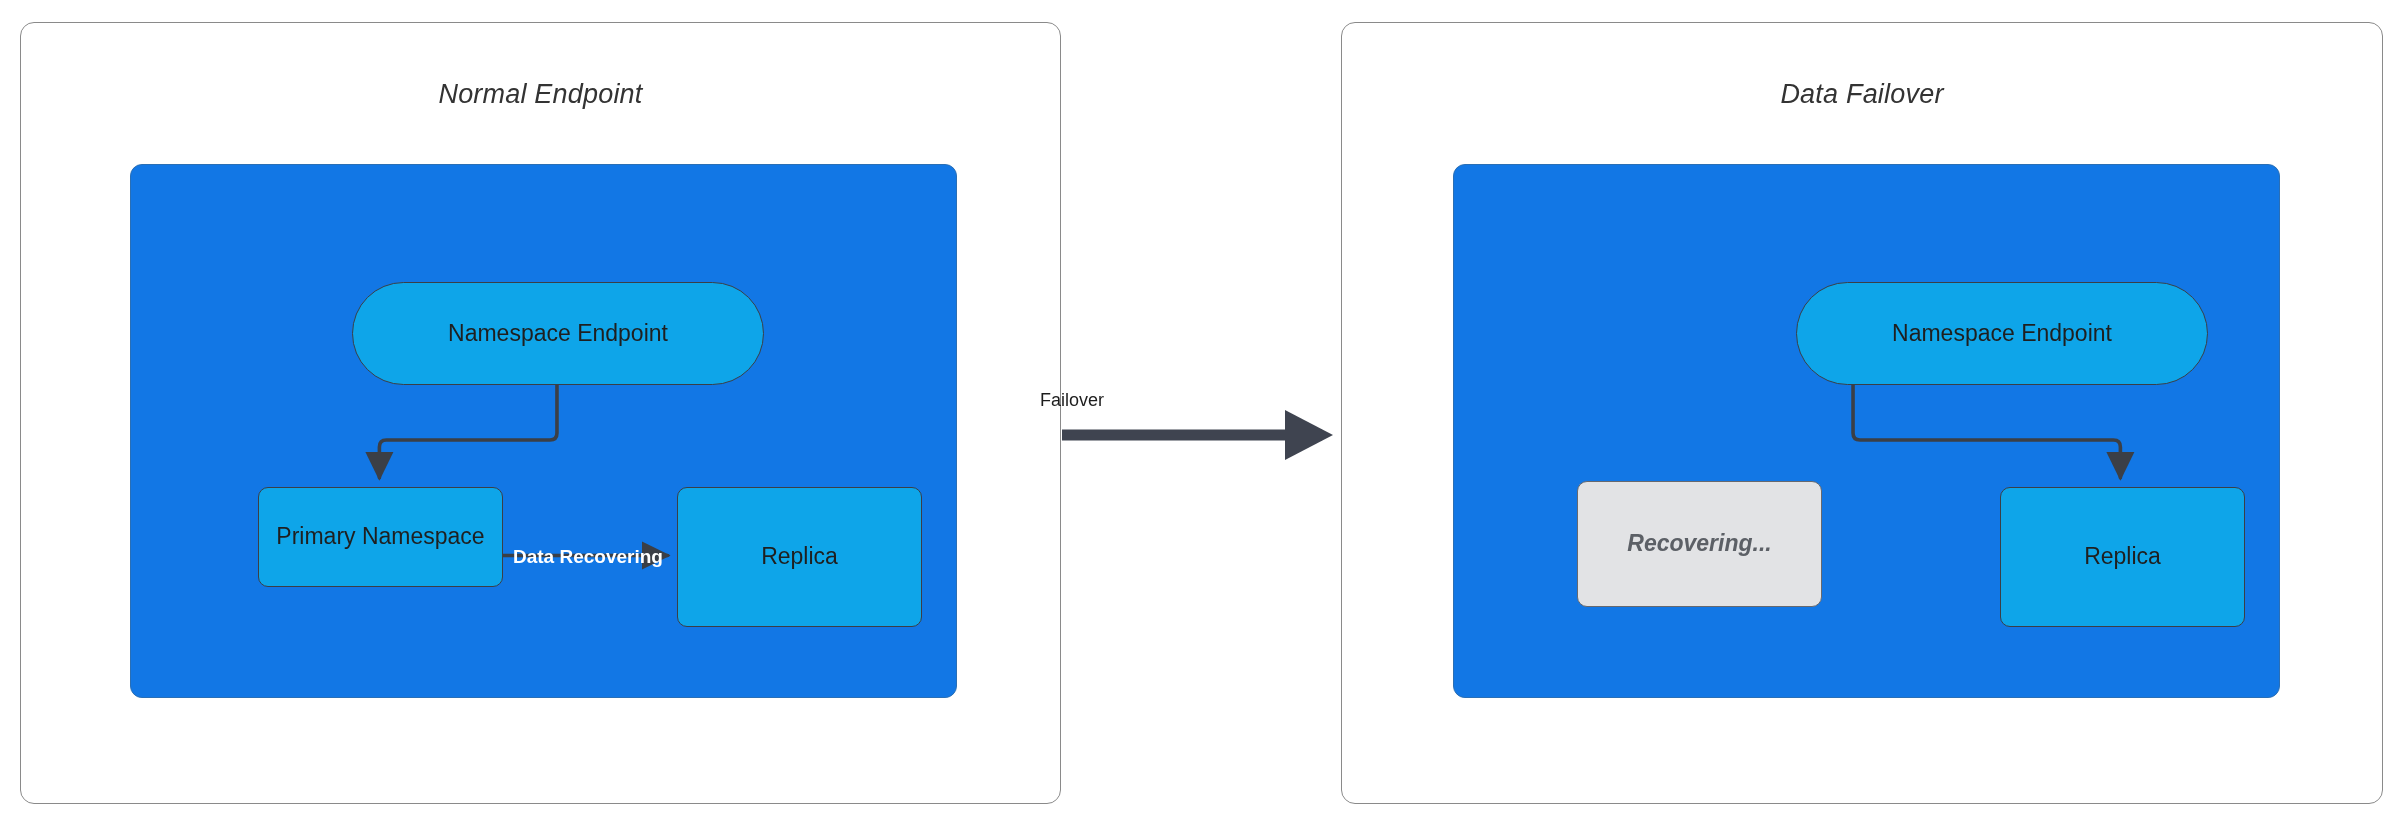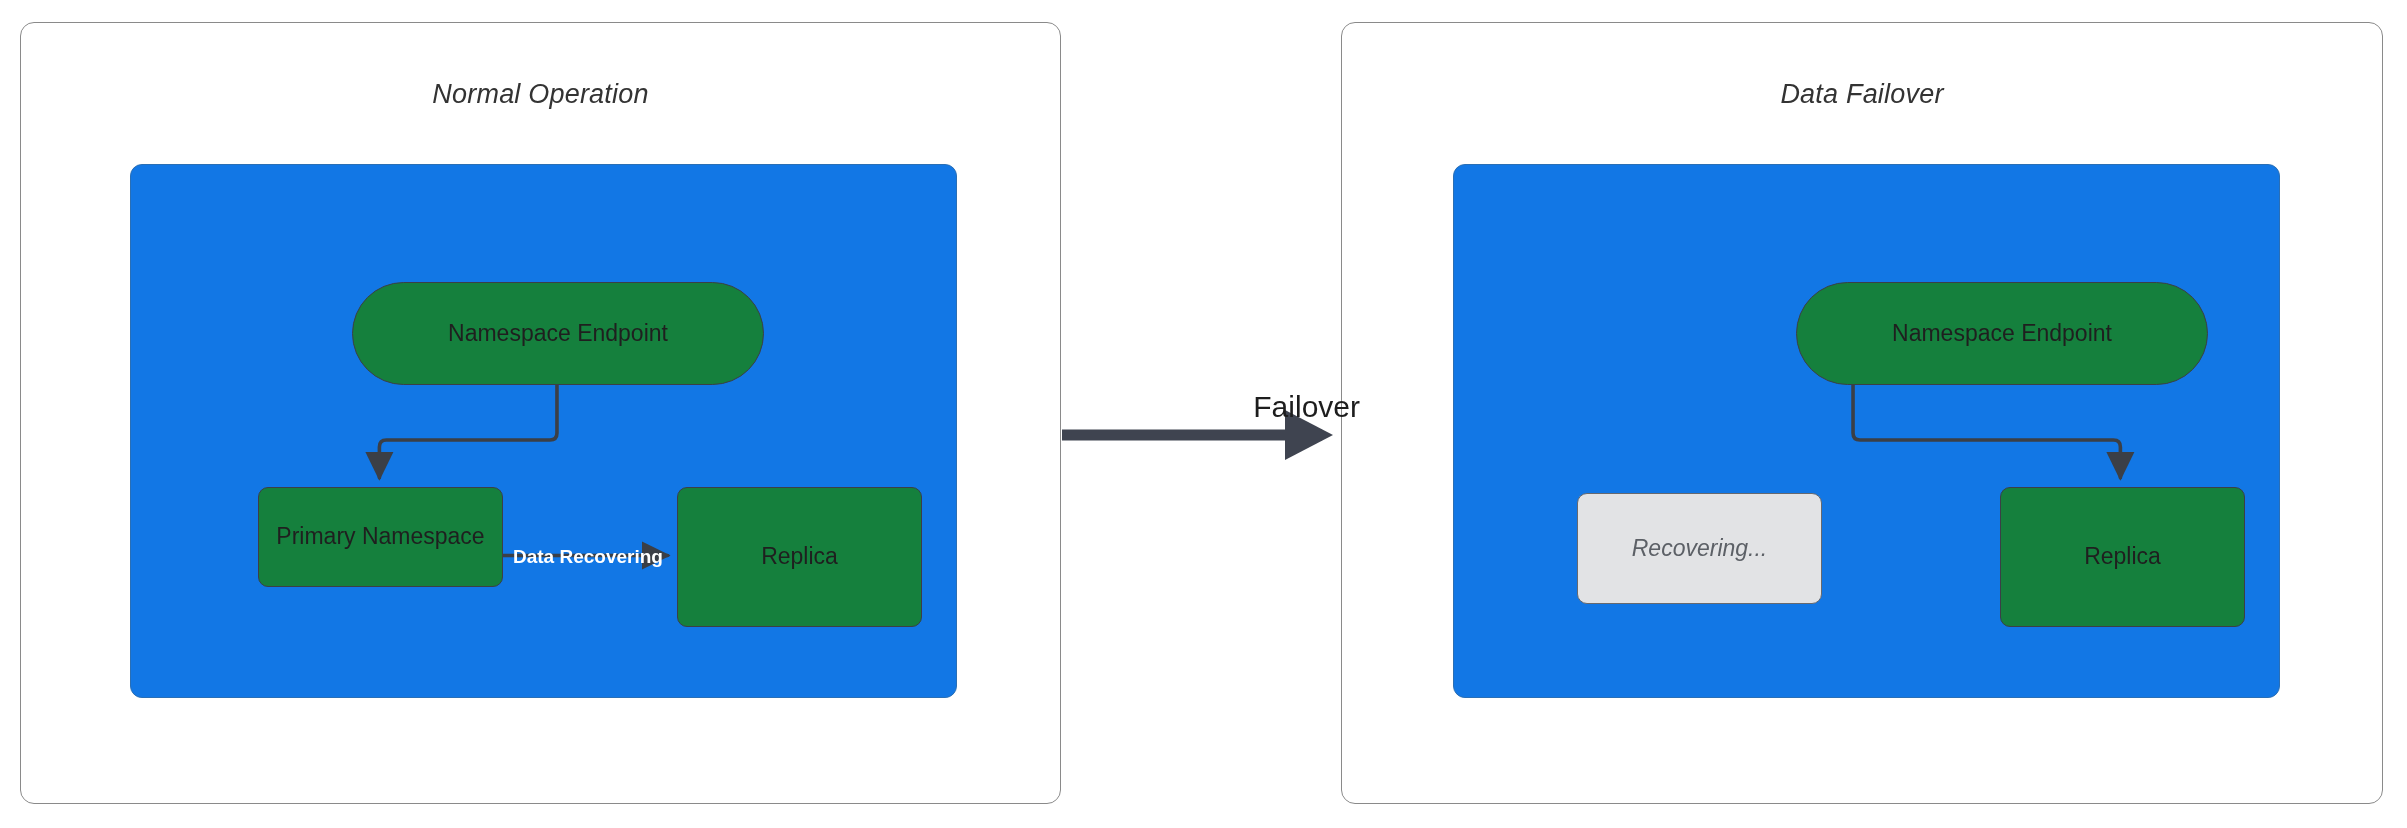--- a/index.html
+++ b/index.html
@@ -60,21 +60,21 @@
   #region-right { left: 111px; top: 141px; width: 827px; height: 534px; }
 
   
   .node {
     position: absolute;
     box-sizing: border-box;
     display: flex;
     align-items: center;
     justify-content: center;
     text-align: center;
-    background: #15803d;
+    background: #0ea5e9;
     border: 1.9px solid #3b3f46;
     color: #1f1f1f;
     font-size: 23px;
     line-height: 1.28;
     z-index: 5;
   }
   .node.pill {
     border-radius: 999px;
   }
   .node.rect {
@@ -87,21 +87,21 @@
     font-style: italic;
   }
 
   
   #node-endpoint-left  { left: 221px; top: 117px; width: 412px; height: 103px; }
   #node-primary        { left: 127px; top: 322px; width: 245px; height: 100px; }
   #node-replica-left   { left: 546px; top: 322px; width: 245px; height: 140px; }
 
   
   #node-endpoint-right { left: 342px; top: 117px; width: 412px; height: 103px; }
-  #node-recovering     { left: 123px; top: 328px; width: 245px; height: 111px; }
+  #node-recovering     { left: 123px; top: 316px; width: 245px; height: 126px; font-weight: bold; }
   #node-replica-right  { left: 546px; top: 322px; width: 245px; height: 140px; }
 
   
   .edges {
     position: absolute;
     left: 0; top: 0;
     width: 100%;
     height: 100%;
     overflow: visible;
     pointer-events: none;
@@ -116,22 +116,22 @@
     width: 320px;
     height: 110px;
     overflow: visible;
     z-index: 4;
   }
   #failover-label {
     position: absolute;
     left: 1040px;
     top: 390px;
     width: 320px;
-    text-align: right;
-    font-size: 30px;
+    text-align: left;
+    font-size: 18px;
     color: #1d1d1d;
     white-space: nowrap;
     z-index: 6;
   }
 
   
   .edge-label {
     position: absolute;
     font-size: 19px;
     font-weight: bold;
@@ -141,21 +141,21 @@
   }
   #label-data-replication { left: 382px; top: 381px; }
 </style>
 </head>
 <body>
 
 <div id="stage">
 
   <div class="panel" id="panel-left">
 
-    <div class="panel-title">Normal Operation</div>
+    <div class="panel-title">Normal Endpoint</div>
 
     <div class="region" id="region-left">
 
       <svg class="edges" viewBox="0 0 827 534" preserveAspectRatio="none">
         <defs>
           <marker id="ah-left" markerWidth="9" markerHeight="9" refX="7.2" refY="4.5" orient="auto" markerUnits="strokeWidth">
             <path d="M0,0.6 L8,4.5 L0,8.4 z" fill="#3b3f46"></path>
           </marker>
           <marker id="ah-left2" markerWidth="9" markerHeight="9" refX="7.2" refY="4.5" orient="auto" markerUnits="strokeWidth">
             <path d="M0,0.6 L8,4.5 L0,8.4 z" fill="#3b3f46"></path>

